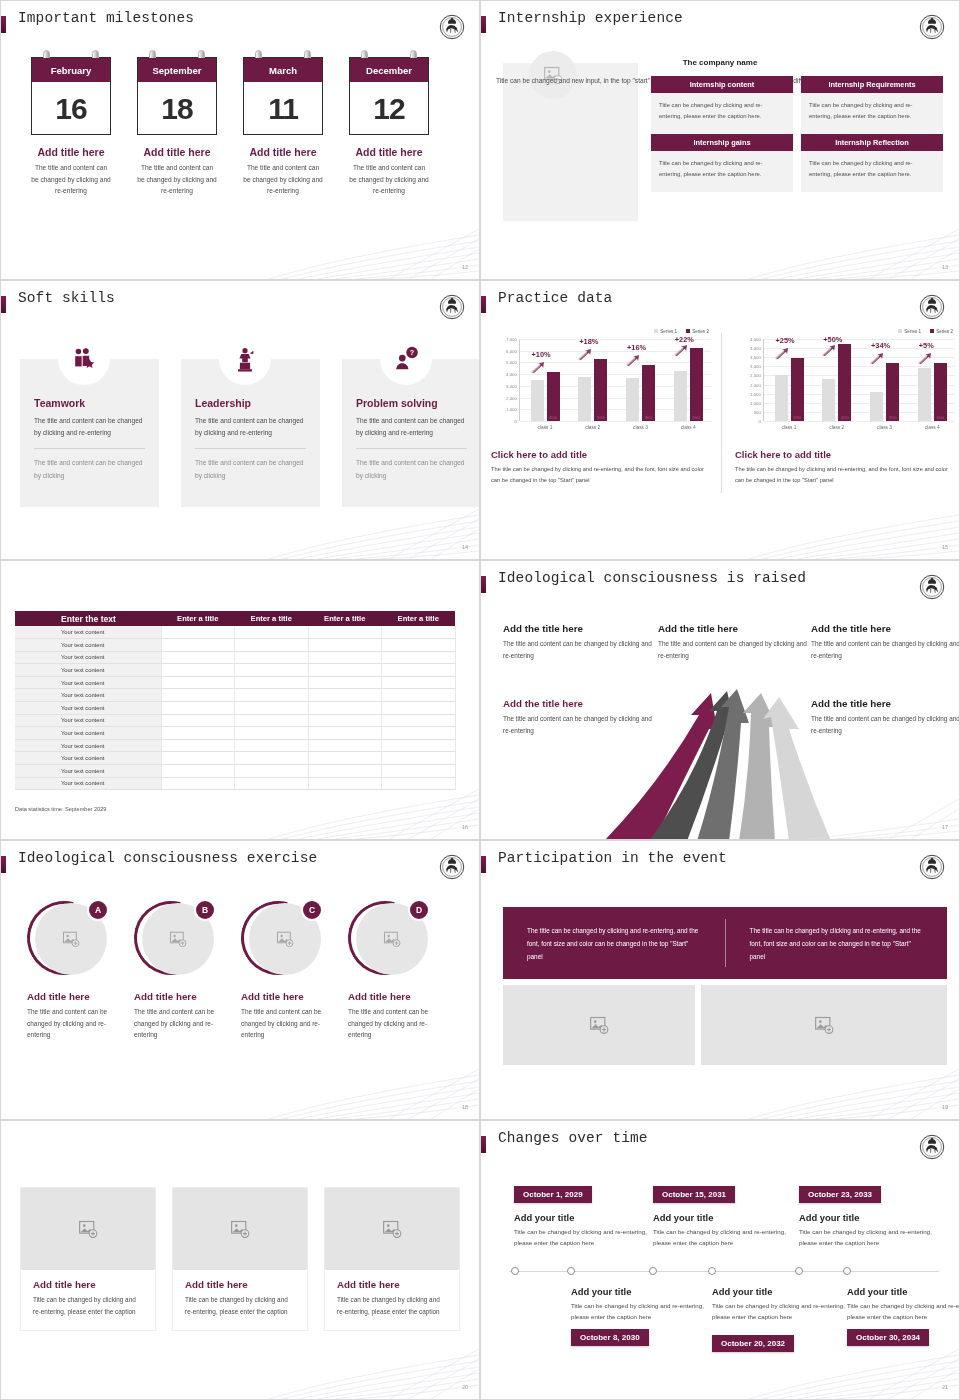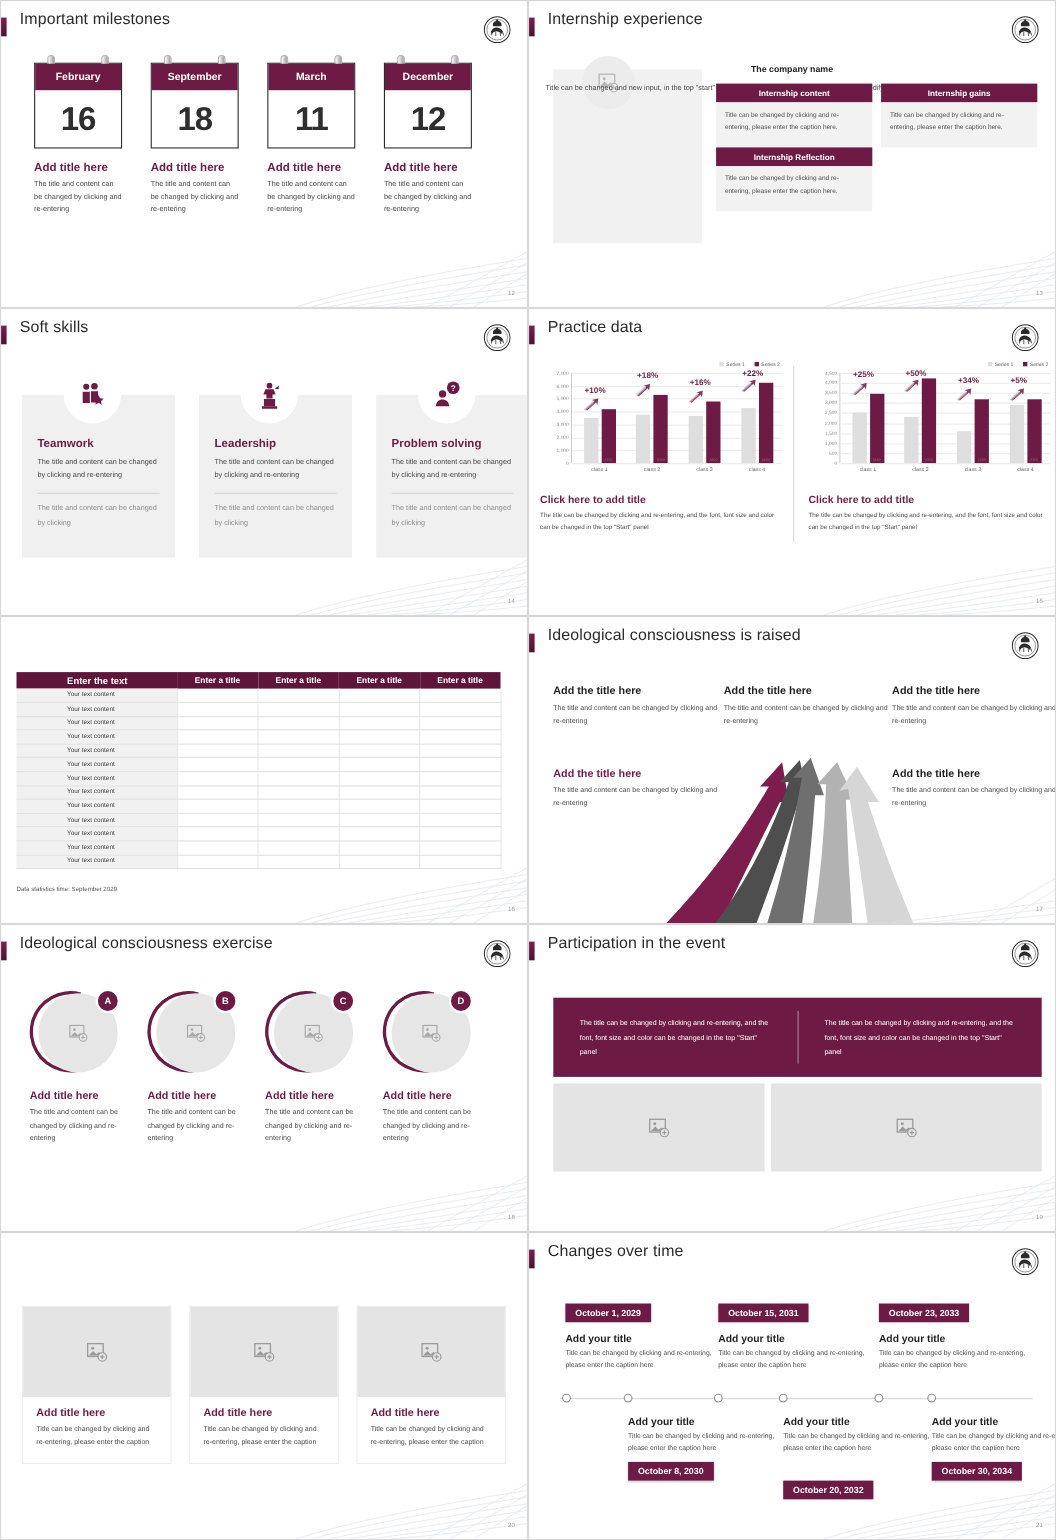--- a/index.html
+++ b/index.html
@@ -23,27 +23,27 @@
     overflow: hidden;
   }
   
   .waves { position: absolute; right: 0; bottom: 0; width: 210px; height: 70px;
            pointer-events: none; opacity: .85; }
   
   .s-head { position: absolute; left: 0; top: 12px; right: 0; height: 26px; }
   .accent-bar { position: absolute; left: 0; top: 3px; width: 5px; height: 17px;
     background: linear-gradient(180deg,#7c1d4e 0%, #4a1130 100%); }
   .s-title { position: absolute; left: 17px; top: -3px; font-size: 14.5px;
-    color: #2b2b2b; font-weight: 400; letter-spacing: .1px; white-space: nowrap; }
+    color: #2b2b2b; font-weight: 400; letter-spacing: .1px; white-space: nowrap; font-family: Liberation Mono, monospace; }
   .logo { position: absolute; right: 14px; top: 1px; width: 26px; height: 26px; }
   .pgnum { position: absolute; right: 11px; bottom: 9px; font-size: 5.5px; color: #9b9b9b; }
 
   
   .cal-row { position: absolute; left: 30px; top: 56px; display: flex; gap: 26px; }
-  .cal-col { width: 80px; }
+  .cal-col { width: 80px; text-align: center; }
   .cal { position: relative; width: 80px; height: 78px;
          background:#fff; border:1.2px solid #2c2c2c; }
   .cal-top { height: 24px; background:#6d1a44; position: relative;
              display:flex; align-items:center; justify-content:center; }
   .cal-month { color:#fff; font-size: 9.5px; font-weight: 600; }
   .cal-day { height: 54px; display:flex; align-items:center; justify-content:center;
              font-size: 30px; font-weight: 700; color:#2e2e2e; letter-spacing: -1px;}
   .ring { position:absolute; top:-8px; width:7px; height:18px; border-radius:3.5px;
           background: linear-gradient(90deg,#fbfbfb,#c9c9cb 55%,#9b9b9d);
           border:.6px solid #b3b3b5; }
@@ -286,20 +286,24 @@
       </svg>
     </div>
     <div class="co-name">The company name</div>
     <div class="co-text">Title can be changed and new input, in the top "start" panel can the font, font, color, line spacing to modify</div>
     <div class="ib-grid">
       <div class="ib">
         <div class="ib-head">Internship content</div>
         <div class="ib-body">Title can be changed by clicking and re-entering, please enter the caption here.</div>
       </div>
       <div class="ib">
+        <div class="ib-head">Internship Requirements</div>
+        <div class="ib-body">Title can be changed by clicking and re-entering, please enter the caption here.</div>
+      </div>
+      <div class="ib">
         <div class="ib-head">Internship gains</div>
         <div class="ib-body">Title can be changed by clicking and re-entering, please enter the caption here.</div>
       </div>
       <div class="ib">
         <div class="ib-head">Internship Reflection</div>
         <div class="ib-body">Title can be changed by clicking and re-entering, please enter the caption here.</div>
       </div>
     </div>
     <svg class="waves" viewBox="0 0 210 70">
       <g fill="none" stroke="#dfe1e6" stroke-width=".7">
@@ -1023,21 +1027,21 @@
     </div>
 
     <div class="tl-bot" style="left:90px; top:165px">
       <div class="tl-h" style="margin-top:0">Add your title</div>
       <div class="tl-p">Title can be changed by clicking and re-entering, please enter the caption here</div>
       <span class="tl-chip" style="margin-top:7px">October 8, 2030</span>
     </div>
     <div class="tl-bot" style="left:231px; top:165px">
       <div class="tl-h" style="margin-top:0">Add your title</div>
       <div class="tl-p">Title can be changed by clicking and re-entering, please enter the caption here</div>
-      <span class="tl-chip" style="margin-top:24px">October 20, 2032</span>
+      <span class="tl-chip" style="margin-top:13px">October 20, 2032</span>
     </div>
     <div class="tl-bot" style="left:366px; top:165px">
       <div class="tl-h" style="margin-top:0">Add your title</div>
       <div class="tl-p">Title can be changed by clicking and re-entering, please enter the caption here</div>
       <span class="tl-chip" style="margin-top:7px">October 30, 2034</span>
     </div>
 
     <svg class="waves" viewBox="0 0 210 70">
       <g fill="none" stroke="#dfe1e6" stroke-width=".7">
         <path d="M0 70 Q70 48 210 26"></path>

